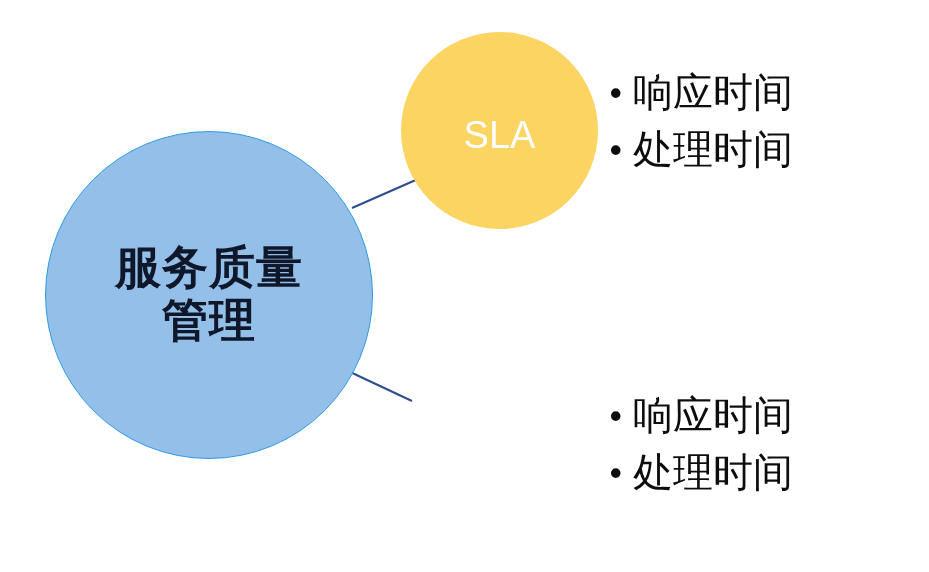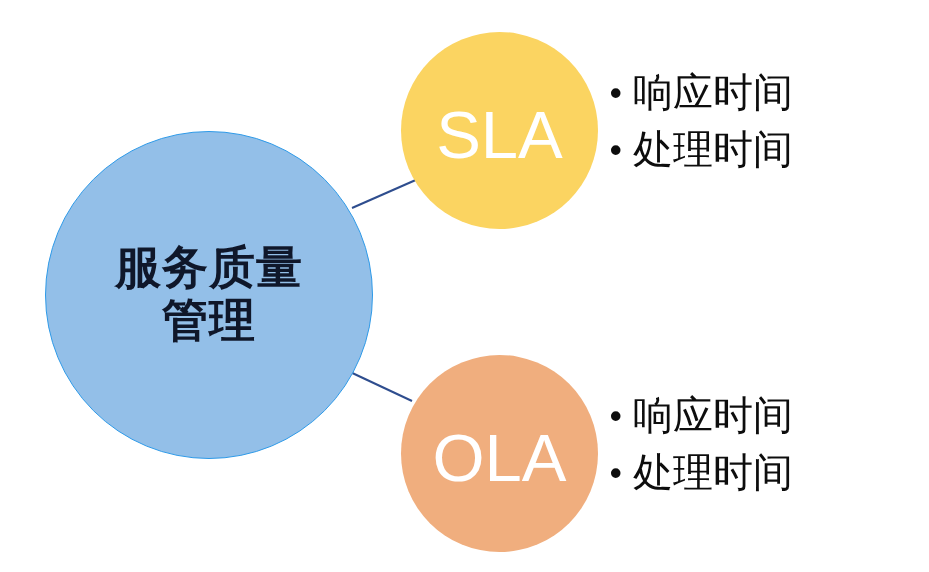--- a/index.html
+++ b/index.html
@@ -68,21 +68,21 @@
     left: 401px;
     top: 355px;
     width: 197px;
     height: 197px;
     background: #f0ae7e;
   }
   #node-sla .node-label,
   #node-ola .node-label {
     font-family: "Liberation Sans", "DejaVu Sans", sans-serif;
     font-weight: 400;
-    font-size: 67px;
+    font-size: 38px;
     line-height: 1;
     color: #ffffff;
     letter-spacing: 0px;
     margin-top: 8px;
   }
 
   
   .bullet-list {
     position: absolute;
     list-style: none;
@@ -121,23 +121,20 @@
 
   <div id="node-core" class="node">
     <span class="node-label">服务质量
 管理</span>
   </div>
 
   <div id="node-sla" class="node">
     <span class="node-label">SLA</span>
   </div>
 
-  <div id="node-ola" class="node">
-    <span class="node-label">OLA</span>
-  </div>
 
   <ul id="bullets-sla" class="bullet-list">
     <li>
       <span class="bullet-mark">•</span>
       <span class="bullet-text">响应时间</span>
     </li>
     <li>
       <span class="bullet-mark">•</span>
       <span class="bullet-text">处理时间</span>
     </li>

